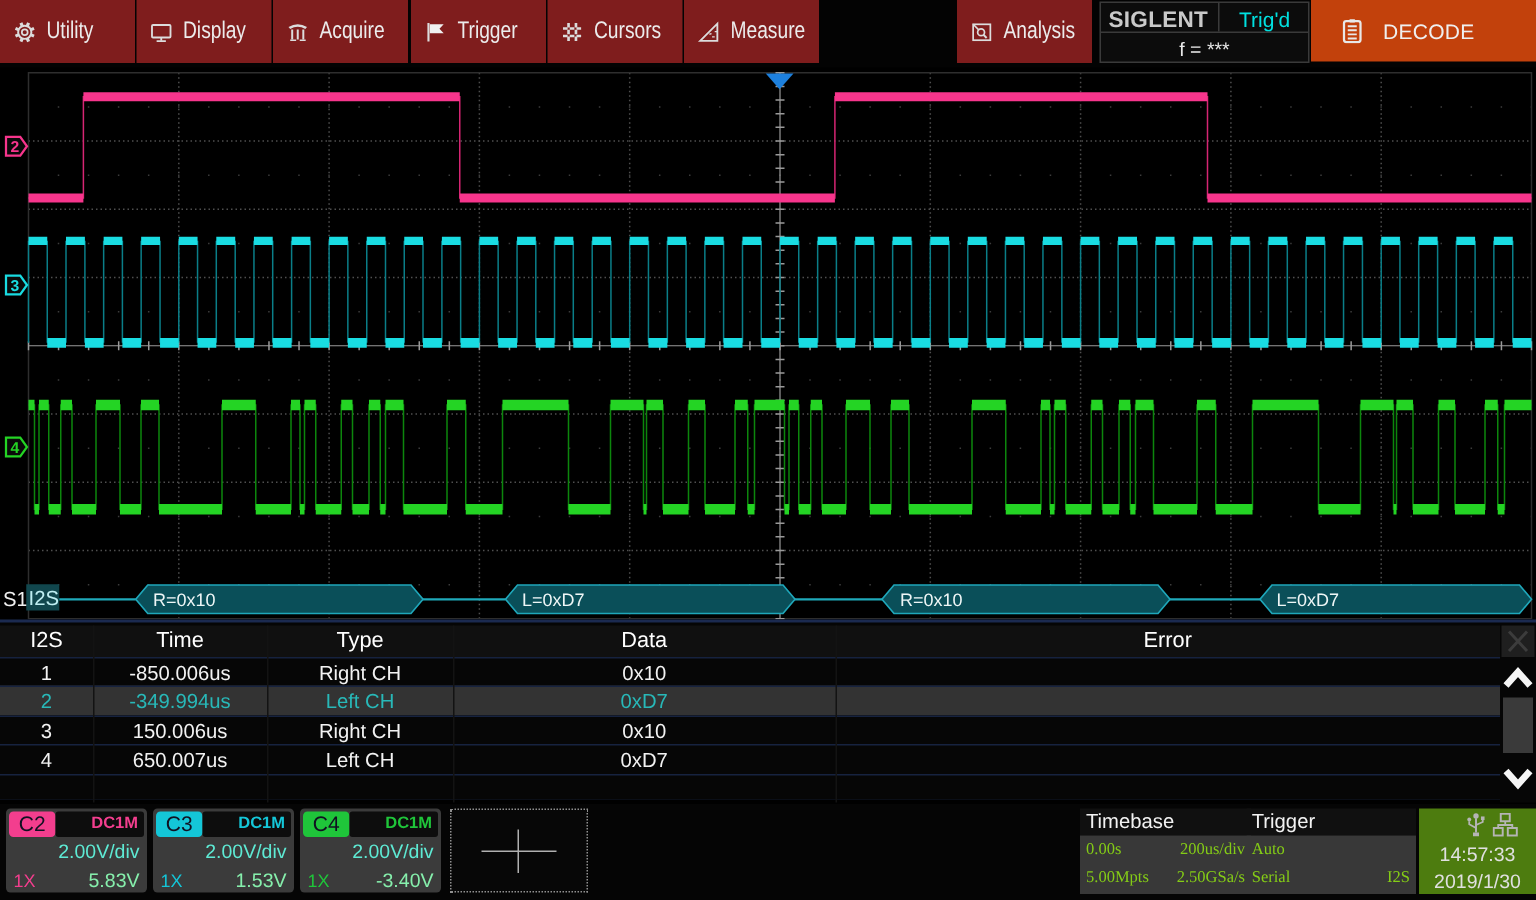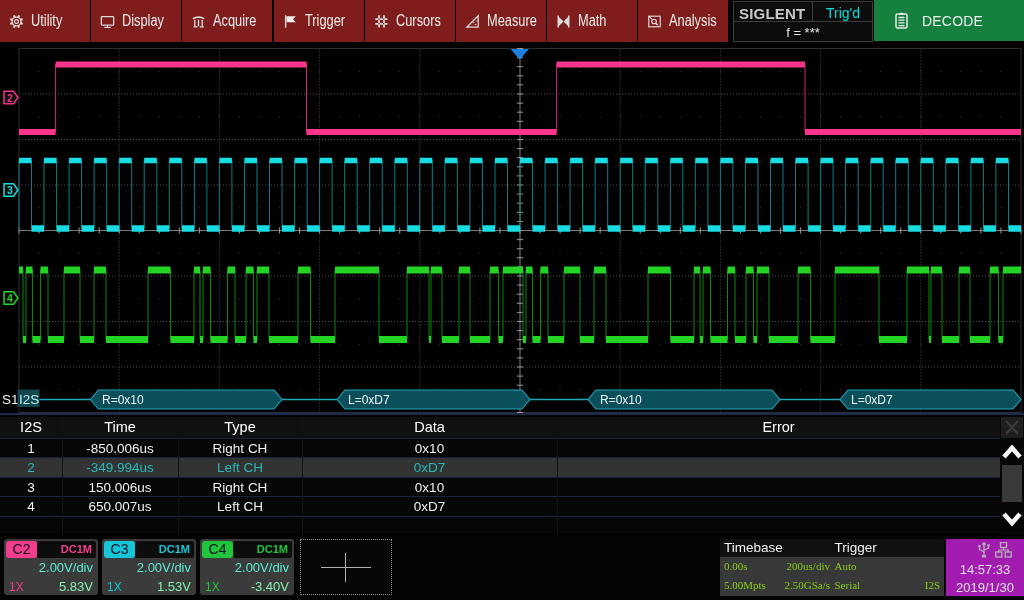--- a/index.html
+++ b/index.html
@@ -12,21 +12,21 @@
 .mtext { position:absolute; left:31px; top:12px; font-size:16px; color:#ececec; white-space:nowrap; transform:scaleX(0.8); transform-origin:left top; }
 #sigbox { position:absolute; left:733px; top:1px; width:140px; height:41px;
   background:#0c0c0c; border:1px solid #3a3a3a; }
 #sigbox .logo { position:absolute; left:5px; top:3px; font-size:15px; font-weight:bold;
   color:#c9c9c9; letter-spacing:0.2px; }
 #sigbox .vd { position:absolute; left:78px; top:0; width:1px; height:19px; background:#3a3a3a; }
 #sigbox .hd { position:absolute; left:0; top:19px; width:138px; height:1px; background:#3a3a3a; }
 #sigbox .trigd { position:absolute; left:92px; top:3px; font-size:14px; color:#00e0e0; }
 #sigbox .freq { position:absolute; left:0; top:23px; width:138px; text-align:center;
   font-size:13px; color:#e8e8e8; }
-#decodetab { position:absolute; left:874px; top:0; width:150px; height:41px; background:#15803d; }
+#decodetab { position:absolute; left:874px; top:0; width:150px; height:41px; background:#c2410c; }
 #decodetab svg { position:absolute; left:19px; top:12px; }
 #decodetab span { position:absolute; left:48px; top:13px; font-size:14px; color:#efefef; letter-spacing:0.2px; }
 
 #wave { position:absolute; left:0; top:45px; }
 
 #tbl { position:absolute; left:0; top:413px; width:1024px; height:120px; background:#050505;
   border-top:2px solid #1b2a50; border-bottom:1px solid #1b2a50; }
 .hrow { position:absolute; left:0; top:2px; width:1000px; height:21px; background:#101010; }
 .hcell { position:absolute; top:0; height:21px; line-height:21px; text-align:center;
   font-size:14.5px; color:#ffffff; }
@@ -50,21 +50,21 @@
 .vdiv { position:absolute; right:5px; top:21px; font-size:13px; color:#5eead4; }
 .att { position:absolute; left:5px; top:41px; font-size:12px; }
 .volt { position:absolute; right:5px; top:40px; font-size:13px; color:#86efac; }
 #xbox { position:absolute; left:300px; top:2.5px; width:92px; height:56px;
   border:1px dotted #909090; background:#070707; }
 .ibox { position:absolute; top:2.5px; height:57.5px; }
 .ihdr { position:absolute; left:0; top:0; width:100%; height:18px; background:#101010;
   line-height:18px; font-size:13.5px; color:#f2f2f2; padding-left:4px; }
 .ibody { position:absolute; left:0; top:18px; width:100%; height:39.5px; background:#383838; }
 .irow { position:absolute; left:4px; width:calc(100% - 8px); font-size:11px; color:#84cc16; display:block;font-family:Liberation Serif, serif; }
-#clkbox { position:absolute; left:946px; top:2.5px; width:78px; height:57.5px; background:#a21caf; }
+#clkbox { position:absolute; left:946px; top:2.5px; width:78px; height:57.5px; background:#4d7c0f; }
 #clkbox .t1 { position:absolute; left:0; top:23px; width:100%; text-align:center; font-size:13px; color:#e0e0e0; }
 #clkbox .t2 { position:absolute; left:0; top:41px; width:100%; text-align:center; font-size:13px; color:#e0e0e0; }
 </style></head>
 <body>
 <div id="scr">
 <div id="topbar">
       <div class="mbtn" style="left:0px">
         <svg class="micon" width="17" height="17" viewBox="0 0 17 17">
           <circle cx="8.5" cy="8.5" r="5" fill="none" stroke="#dcdcdc" stroke-width="1.5"></circle>
           <circle cx="8.5" cy="8.5" r="2.2" fill="none" stroke="#dcdcdc" stroke-width="1.3"></circle>
@@ -101,29 +101,20 @@
           <path d="M1.5 5.7 H15.5 M1.5 11.3 H15.5" stroke="#dcdcdc" stroke-width="2" stroke-dasharray="3.5 1.6"></path>
         </svg>
         <span class="mtext">Cursors</span>
       </div>
       <div class="mbtn" style="left:456px">
         <svg class="micon" width="17" height="17" viewBox="0 0 17 17">
           <path d="M2 15 L15 2 L15 15 Z" fill="none" stroke="#dcdcdc" stroke-width="1.4"></path>
           <path d="M11 12 l2 0 M9 10 l1.6 -0.4 M13 8 l2 0" stroke="#dcdcdc" stroke-width="1"></path>
         </svg>
         <span class="mtext">Measure</span>
-      </div>
-      <div class="mbtn" style="left:547px">
-        <svg class="micon" width="17" height="17" viewBox="0 0 17 17">
-          <path d="M2.5 2.5 L8.5 8.5 L2.5 14.5 Z" fill="#dcdcdc"></path>
-          <path d="M14.5 2.5 L8.5 8.5 L14.5 14.5 Z" fill="#dcdcdc"></path>
-          <line x1="2.5" y1="1.8" x2="2.5" y2="15.2" stroke="#dcdcdc" stroke-width="1.6"></line>
-          <line x1="14.5" y1="1.8" x2="14.5" y2="15.2" stroke="#dcdcdc" stroke-width="1.6"></line>
-        </svg>
-        <span class="mtext">Math</span>
       </div>
       <div class="mbtn" style="left:638px">
         <svg class="micon" width="17" height="17" viewBox="0 0 17 17">
           <rect x="2" y="2.5" width="13" height="12" fill="none" stroke="#dcdcdc" stroke-width="1.3"></rect>
           <path d="M2 2.5 l4 4" stroke="#dcdcdc" stroke-width="1.2"></path>
           <circle cx="8" cy="8.5" r="2.6" fill="none" stroke="#dcdcdc" stroke-width="1.3"></circle>
           <line x1="9.8" y1="10.4" x2="12.2" y2="12.8" stroke="#dcdcdc" stroke-width="1.5"></line>
         </svg>
         <span class="mtext">Analysis</span>
       </div>

